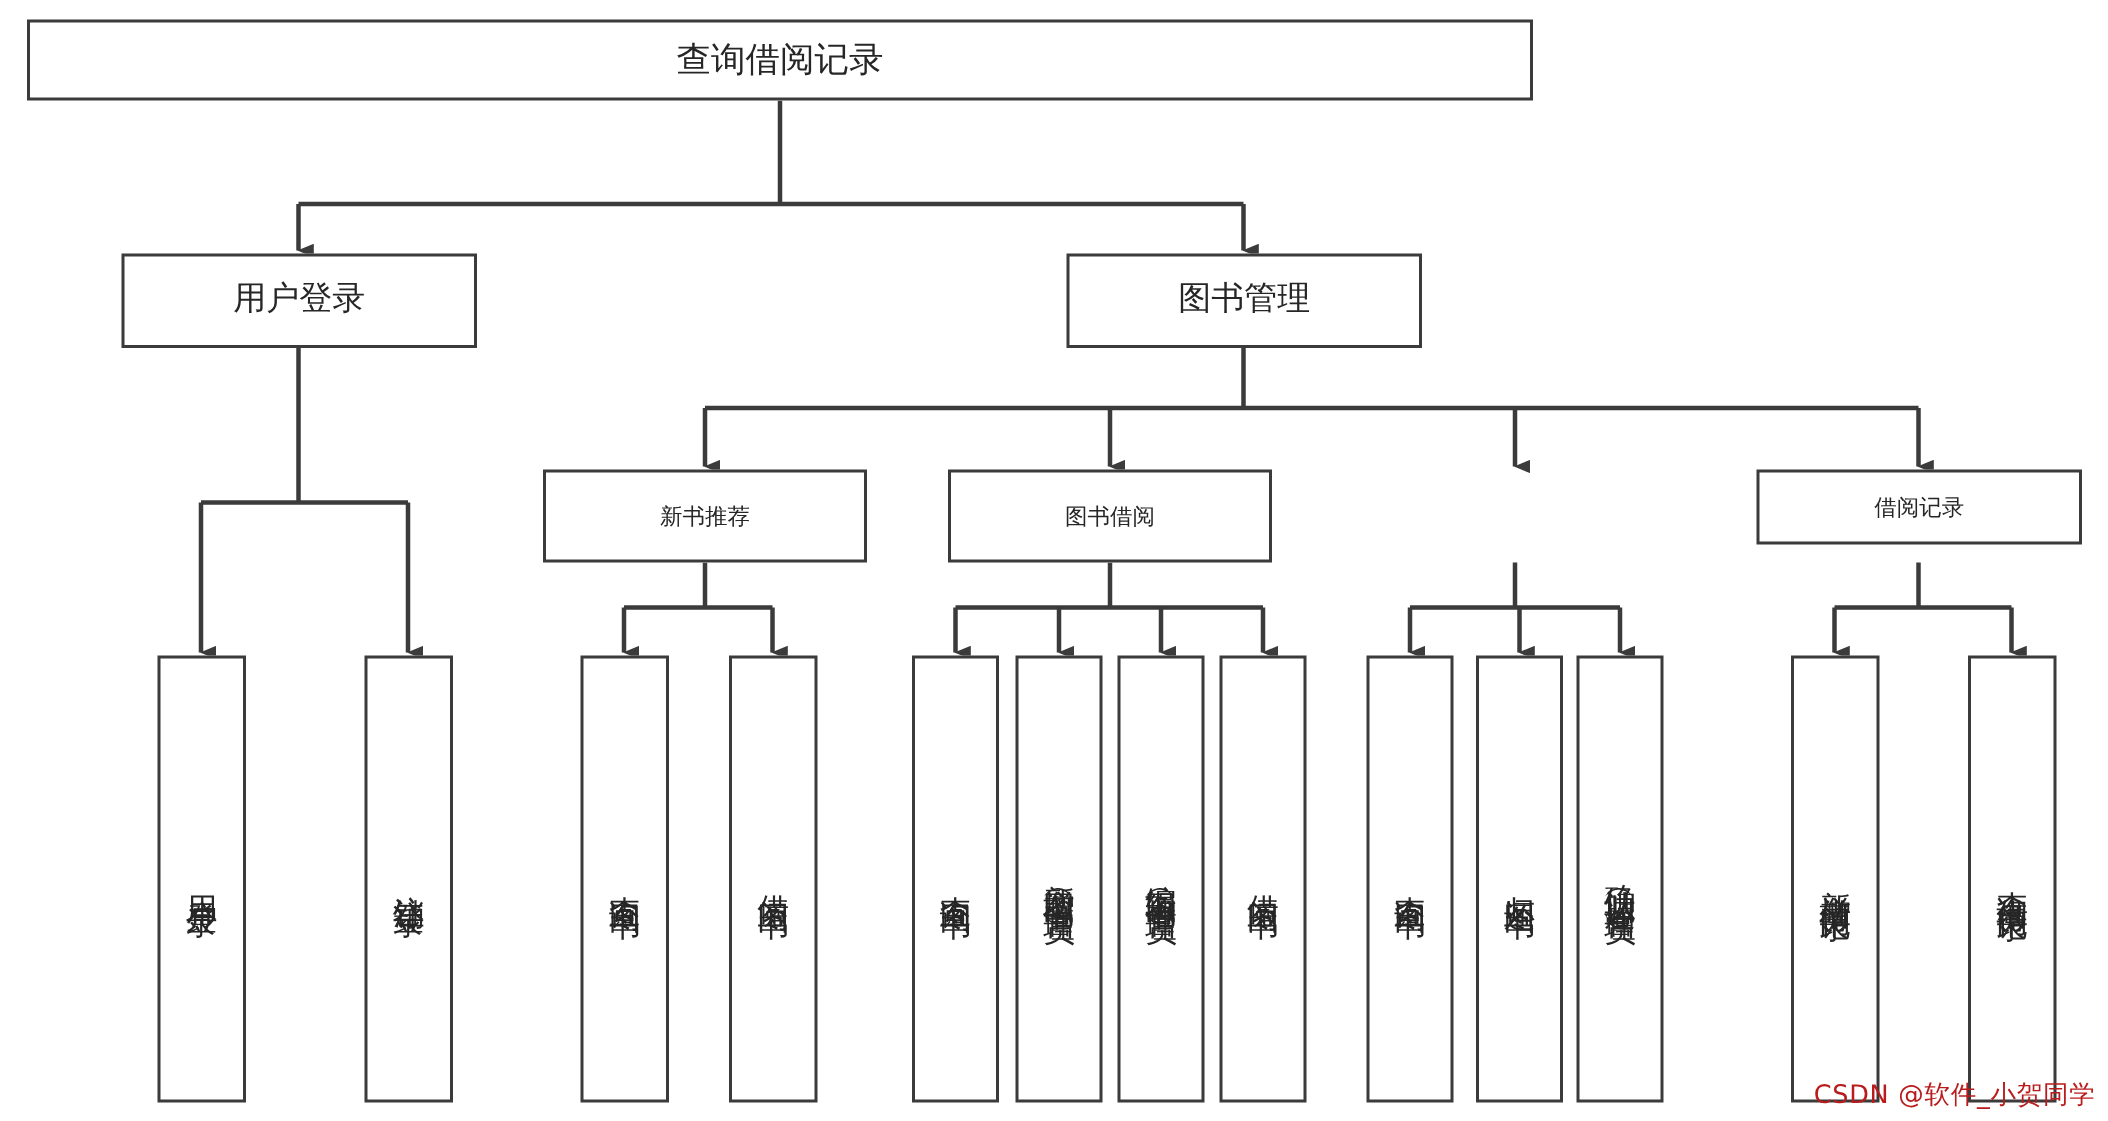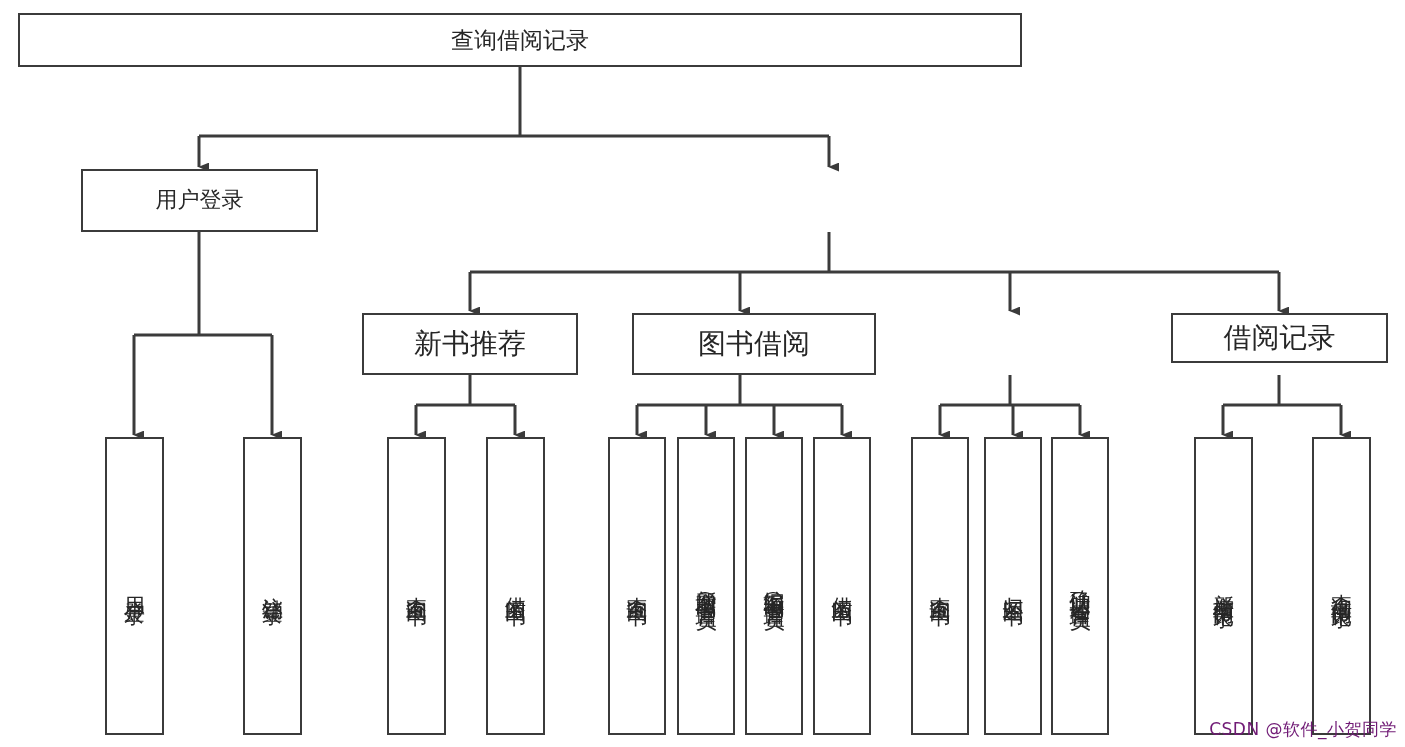--- a/index.html
+++ b/index.html
@@ -36,40 +36,40 @@
     color: #262626;
   }
   .node-label {
     display: block;
     text-align: center;
     line-height: 1.22;
     white-space: nowrap;
   }
   .node-root .node-label { font-size: 23px; }
   .node-l2 .node-label { font-size: 22px; }
-  .node-l3 .node-label { font-size: 28px; text-align: right; }
+  .node-l3 .node-label { font-size: 15px; text-align: right; }
   .node-leaf {
     align-items: center;
     justify-content: center;
   }
   .node-leaf .node-label {
     writing-mode: vertical-rl;
     text-orientation: upright;
     font-size: 21px;
     letter-spacing: 3px;
     line-height: 1.05;
     white-space: normal;
     max-height: 100%;
   }
   #watermark {
     position: absolute;
     right: 8px;
     bottom: 6px;
     font-size: 17px;
-    color: #701a75;
+    color: #b91c1c;
     letter-spacing: 0.5px;
     user-select: none;
     white-space: nowrap;
   }
 </style>
 </head>
 <body>
 
 <div id="diagram-root">
 
@@ -125,25 +125,28 @@
     </g>
   </svg>
 
   <div class="node-box node-root" id="node-root" style="left: 18px; top: 13px; width: 1004px; height: 54px;">
     <span class="node-label">查询借阅记录</span>
   </div>
 
   <div class="node-box node-l2" id="node-l2-0" style="left: 81px; top: 169px; width: 237px; height: 63px;">
     <span class="node-label">用户登录</span>
   </div>
+  <div class="node-box node-l2" id="node-l2-1" style="left: 711px; top: 169px; width: 237px; height: 63px;">
+    <span class="node-label">图书管理</span>
+  </div>
 
   <div class="node-box node-l3" id="node-l3-0" style="left: 362px; top: 313px; width: 216px; height: 62px;">
     <span class="node-label">新书推荐</span>
   </div>
-  <div class="node-box node-l3" id="node-l3-1" style="left: 632px; top: 313px; width: 244px; height: 62px;">
+  <div class="node-box node-l3" id="node-l3-1" style="left: 632px; top: 313px; width: 216px; height: 62px;">
     <span class="node-label">图书借阅</span>
   </div>
   <div class="node-box node-l3" id="node-l3-3" style="left: 1171px; top: 313px; width: 217px; height: 50px;">
     <span class="node-label">借阅记录</span>
   </div>
 
   <div class="node-box node-leaf" id="node-leaf-0" style="left: 105px; top: 437px; width: 59px; height: 298px;">
     <span class="node-label">用户登录</span>
   </div>
   <div class="node-box node-leaf" id="node-leaf-1" style="left: 243px; top: 437px; width: 59px; height: 298px;">

